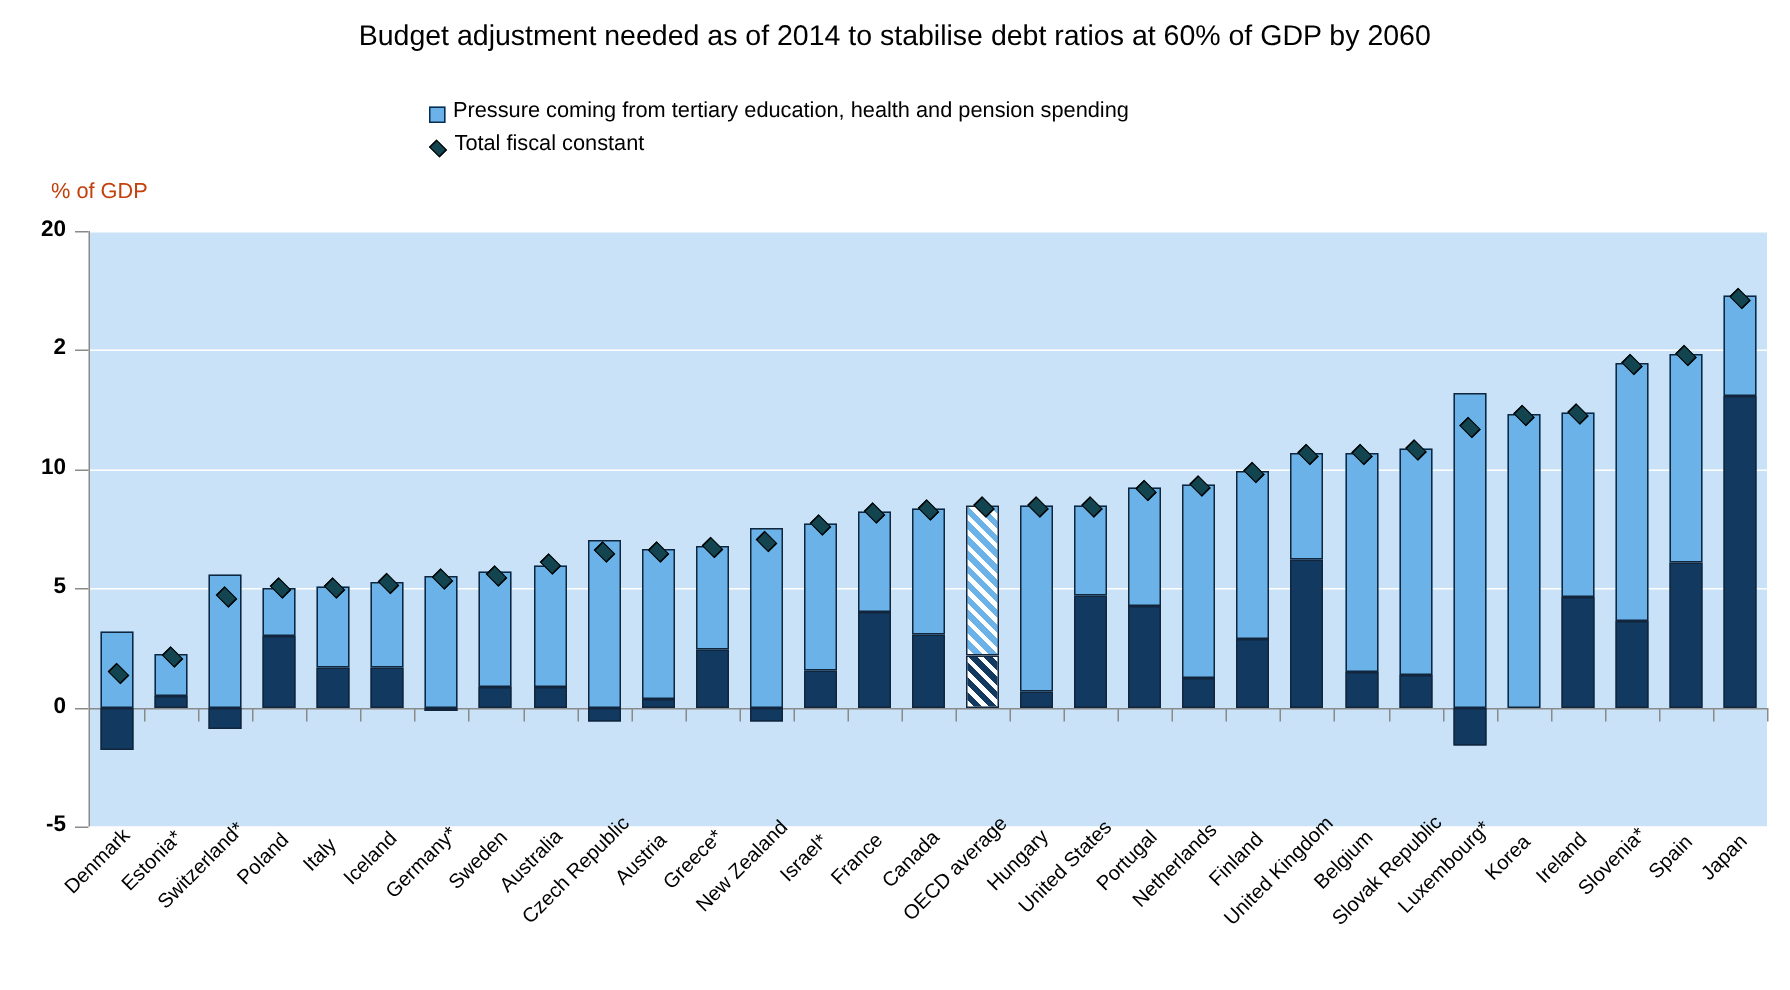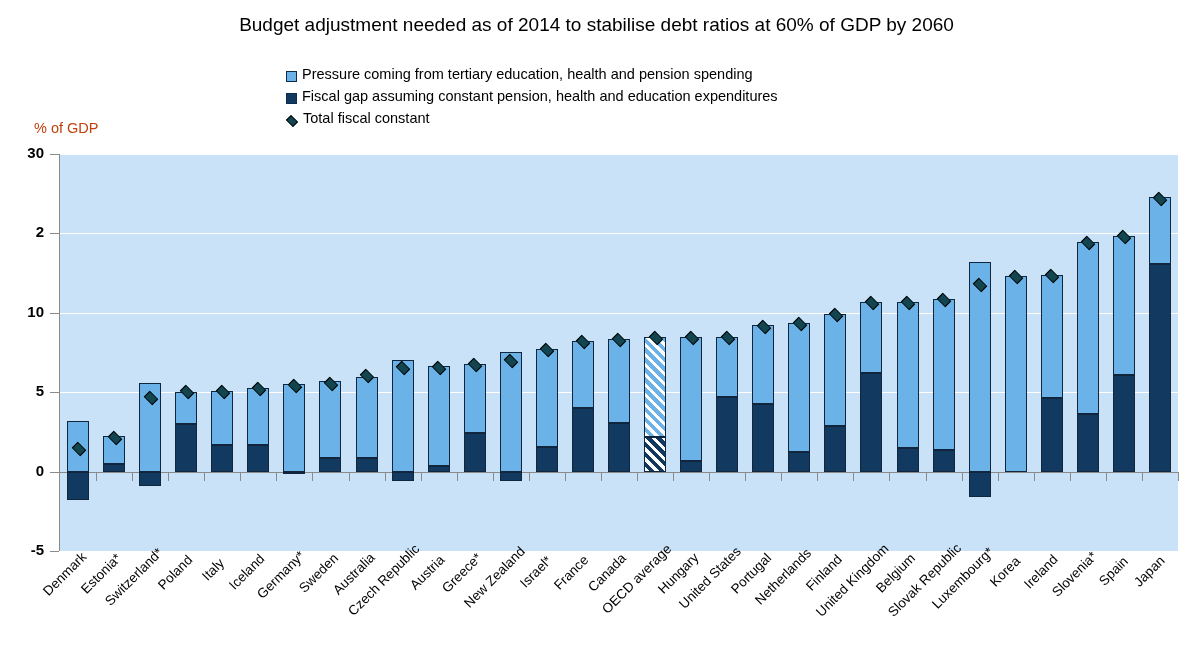--- a/index.html
+++ b/index.html
@@ -102,24 +102,20 @@
 <body>
 
 <div id="chart-root">
 
   <div class="title">Budget adjustment needed as of 2014 to stabilise debt ratios at 60% of GDP by 2060</div>
 
   <div class="legend">
     <div class="legend-row">
       <span class="legend-swatch light"></span>
       <span class="legend-label">Pressure coming from tertiary education, health and pension spending</span>
-    </div>
-    <div class="legend-row">
-      <span class="legend-swatch dark"></span>
-      <span class="legend-label">Fiscal gap assuming constant pension, health and education expenditures</span>
     </div>
     <div class="legend-row">
       <span class="legend-diamond"></span>
       <span class="legend-label">Total fiscal constant</span>
     </div>
   </div>
 
   <div class="axis-title">% of GDP</div>
 
   <div class="plot">
@@ -295,21 +291,21 @@
       <div class="ylab" style="top: 541px;">-5</div>
       <div class="ytick" style="top: 471.6px;"></div>
       <div class="ylab" style="top: 461.6px;">0</div>
       <div class="ytick" style="top: 392.2px;"></div>
       <div class="ylab" style="top: 382.2px;">5</div>
       <div class="ytick" style="top: 312.8px;"></div>
       <div class="ylab" style="top: 302.8px;">10</div>
       <div class="ytick" style="top: 233.4px;"></div>
       <div class="ylab" style="top: 223.4px;">2</div>
       <div class="ytick" style="top: 154px;"></div>
-      <div class="ylab" style="top: 144px;">30</div>
+      <div class="ylab" style="top: 144px;">20</div>
     </div>
   <div class="xticks" id="xticks">
       <div class="xtick" style="left: 36.0645px;"></div>
       <div class="xtick" style="left: 72.129px;"></div>
       <div class="xtick" style="left: 108.194px;"></div>
       <div class="xtick" style="left: 144.258px;"></div>
       <div class="xtick" style="left: 180.323px;"></div>
       <div class="xtick" style="left: 216.387px;"></div>
       <div class="xtick" style="left: 252.452px;"></div>
       <div class="xtick" style="left: 288.516px;"></div>

